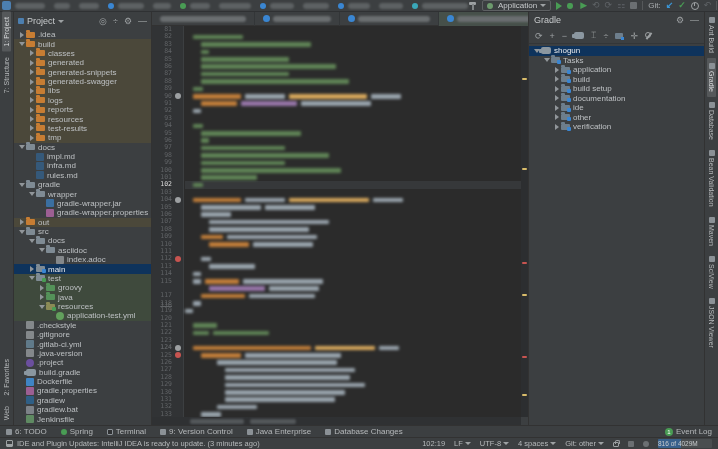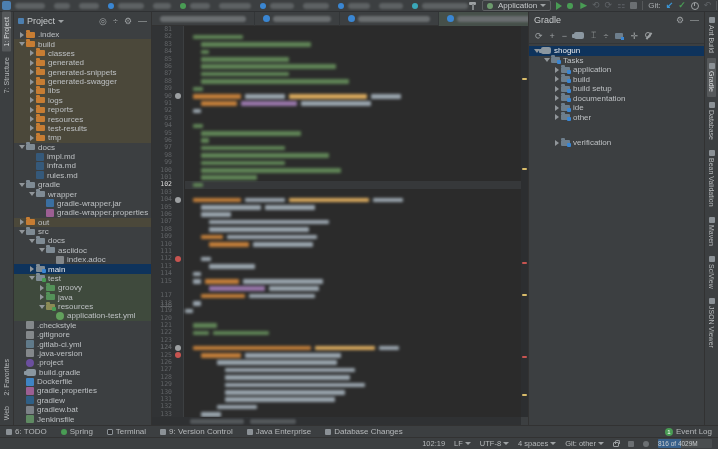--- a/index.html
+++ b/index.html
@@ -221,21 +221,21 @@
         <span>⚙</span>
         <span>—</span>
       </span>
     </div>
     <div id="ptree" class="tree" style="top:18px; bottom:0;">
         <div class="trow" style="height: 9.38px; padding-left: 4px;">
           <span class="arr">
             <span class="arr-r"></span>
           </span>
           <span class="fico f-folder-o"></span>
-          <span>.index</span>
+          <span>.idea</span>
         </div>
         <div class="trow bg-excluded" style="height: 9.38px; padding-left: 4px;">
           <span class="arr">
             <span class="arr-d"></span>
           </span>
           <span class="fico f-folder-o"></span>
           <span>build</span>
         </div>
         <div class="trow bg-excluded" style="height: 9.38px; padding-left: 14px;">
           <span class="arr">
@@ -813,21 +813,21 @@
           <span class="fico f-folder-b"></span>
           <span>ide</span>
         </div>
         <div class="trow" style="height: 9.5px; padding-left: 24px;">
           <span class="arr">
             <span class="arr-r"></span>
           </span>
           <span class="fico f-folder-b"></span>
           <span>other</span>
         </div>
-        <div class="trow" style="height: 9.5px; padding-left: 24px; margin-top: 16px;">
+        <div class="trow" style="height: 9.5px; padding-left: 24px;">
           <span class="arr">
             <span class="arr-r"></span>
           </span>
           <span class="fico f-folder-b"></span>
           <span>verification</span>
         </div>
       </div>
   </div>
 
   <div id="rstrip">
@@ -888,20 +888,24 @@
           <span>Database Changes</span>
         </span>
       </span>
     <span id="eventlog">
       <span id="evbadge">1</span>
       <span>Event Log</span>
     </span>
   </div>
 
   <div id="statusbar">
+    <span class="sleft">
+      <span class="winico"></span>
+      <span>IDE and Plugin Updates: IntelliJ IDEA is ready to update. (3 minutes ago)</span>
+    </span>
     <span class="sright">
       <span class="sit">
           <span>102:19</span>
         </span>
       <span class="sit">
           <span>LF</span>
           <span class="tri-dn"></span>
         </span>
       <span class="sit">
           <span>UTF-8</span>

